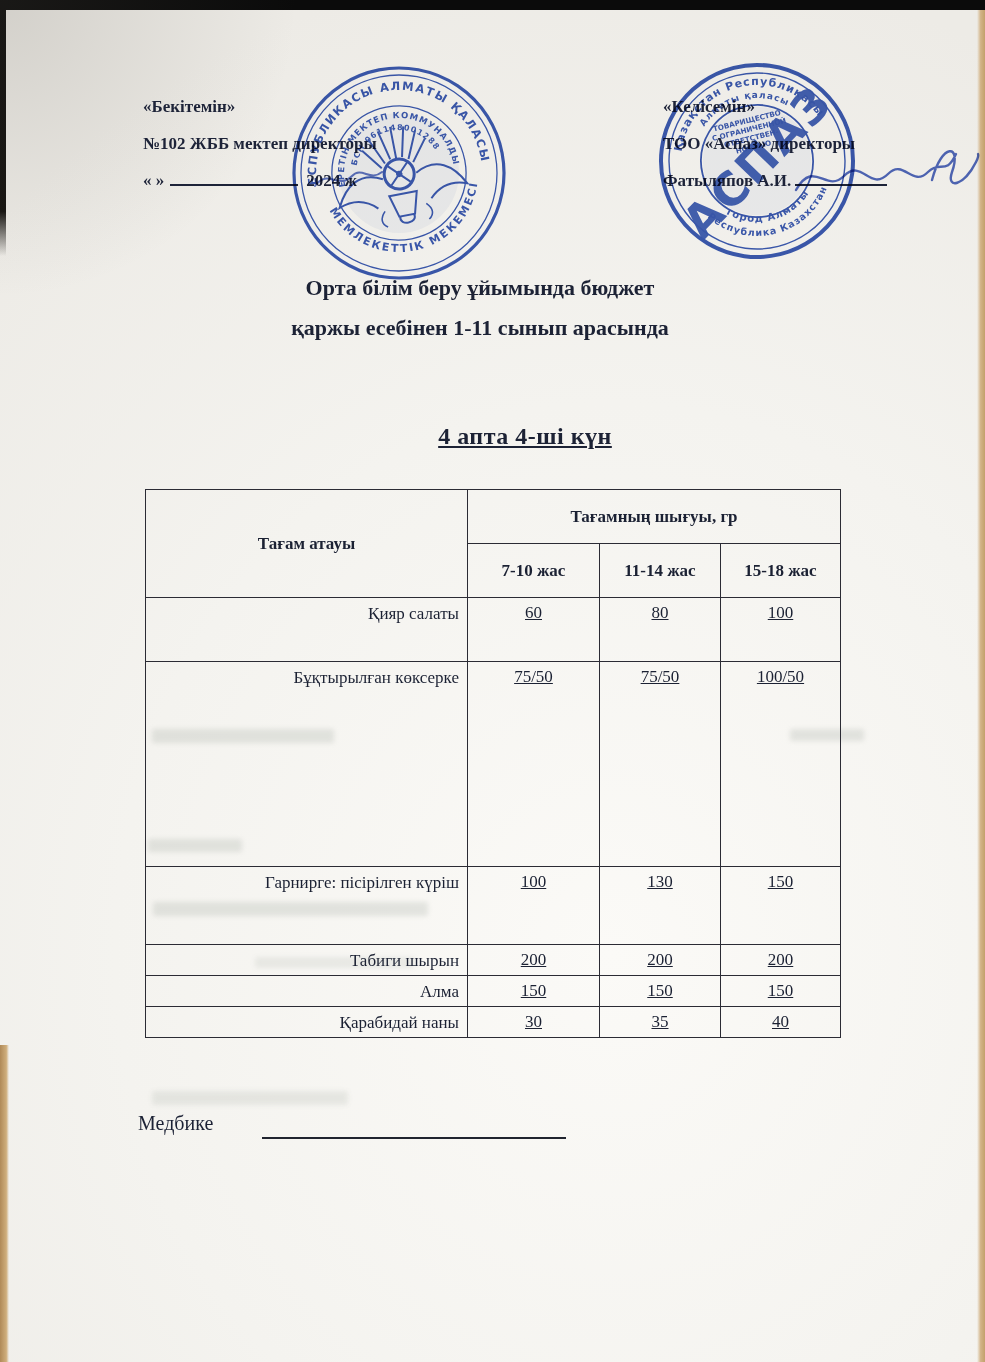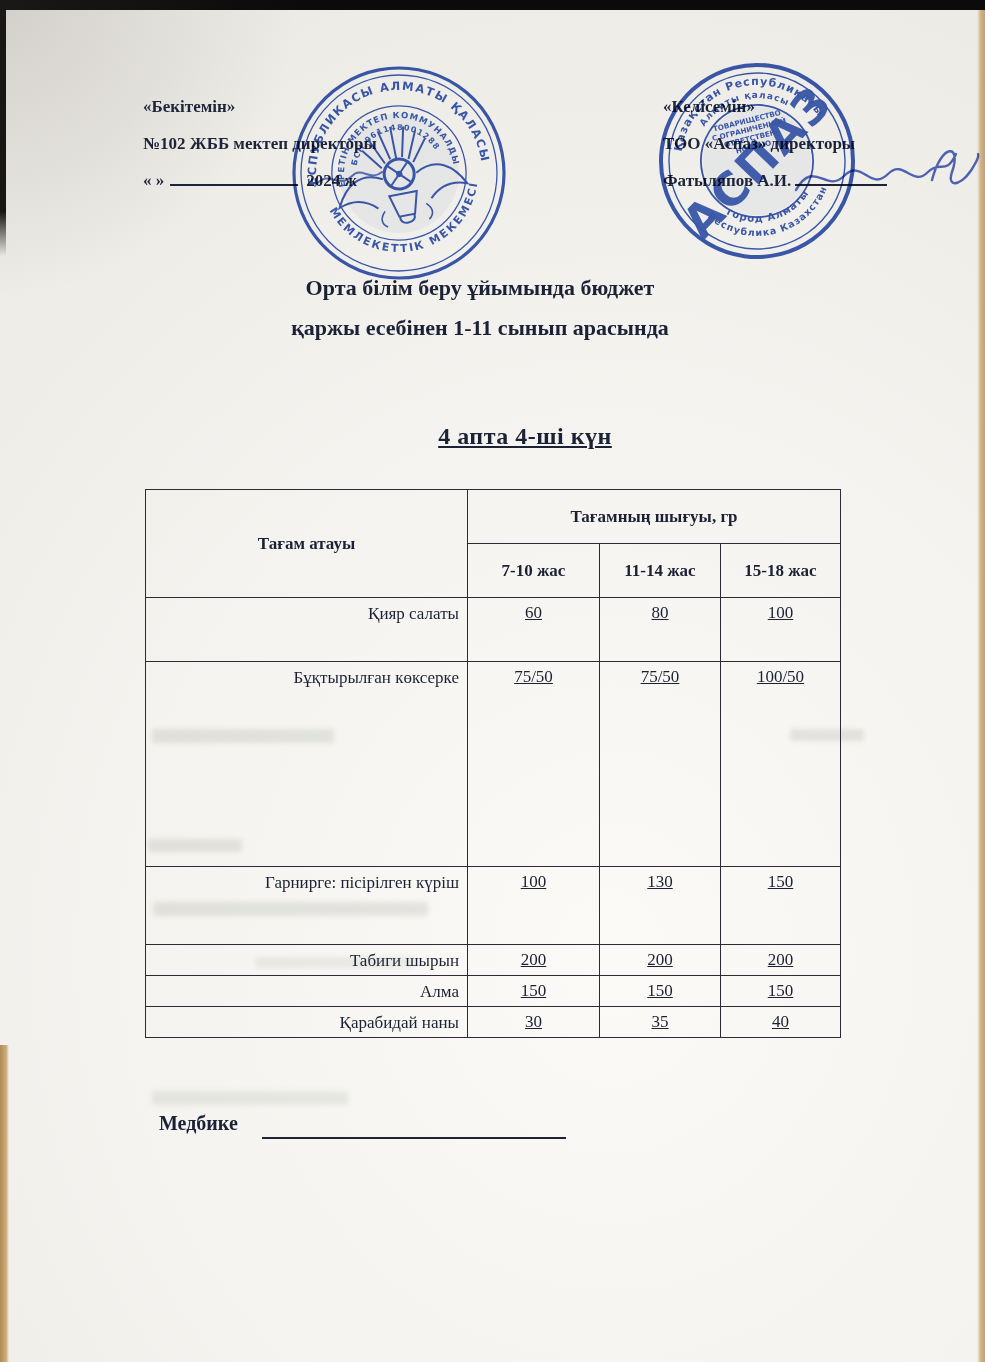--- a/index.html
+++ b/index.html
@@ -39,21 +39,21 @@
     font-weight:bold;font-size:24px;color:#1c2235;text-decoration:underline;letter-spacing:.5px;}
   
   table.menu{position:absolute;left:145px;top:489px;border-collapse:collapse;table-layout:fixed;
     width:695px;color:#1b2133;font-size:17px;}
   table.menu td,table.menu th{border:1.6px solid #2b2b34;padding:4px 8px;vertical-align:top;
     background:transparent;font-weight:normal;}
   table.menu th{font-weight:bold;vertical-align:middle;}
   table.menu td.name{text-align:right;padding-left:11px;padding-top:6px;}
   table.menu td.val{text-align:center;padding-top:5px;text-decoration:underline;}
   
-  .nurse{position:absolute;left:159px;top:1112px;font-weight:bold;font-size:20px;color:#1c2235;}
+  .nurse{position:absolute;left:138px;top:1112px;font-weight:normal;font-size:20px;color:#1c2235;}
   .nurse-line{position:absolute;left:262px;top:1115px;width:304px;height:22px;border-bottom:2.4px solid #20242f;}
   
   .stamp{position:absolute;mix-blend-mode:multiply;opacity:0.92;}
   .stamp svg text{font-family:"DejaVu Sans", sans-serif;}
   .sig{position:absolute;mix-blend-mode:multiply;}
 </style>
 </head>
 <body>
 
 <div id="page">

